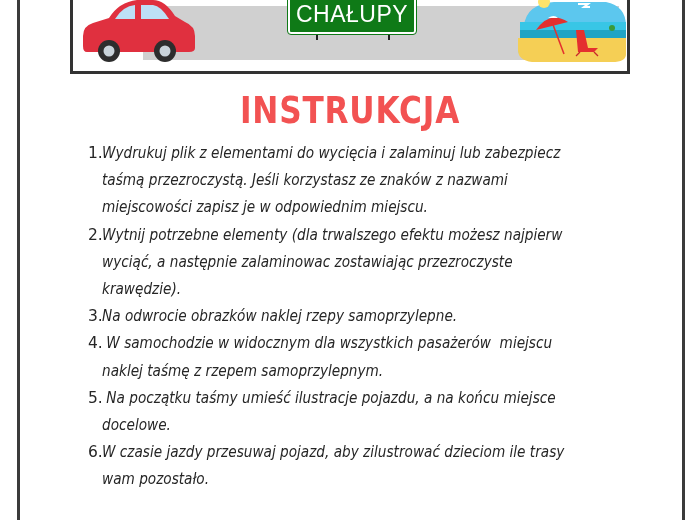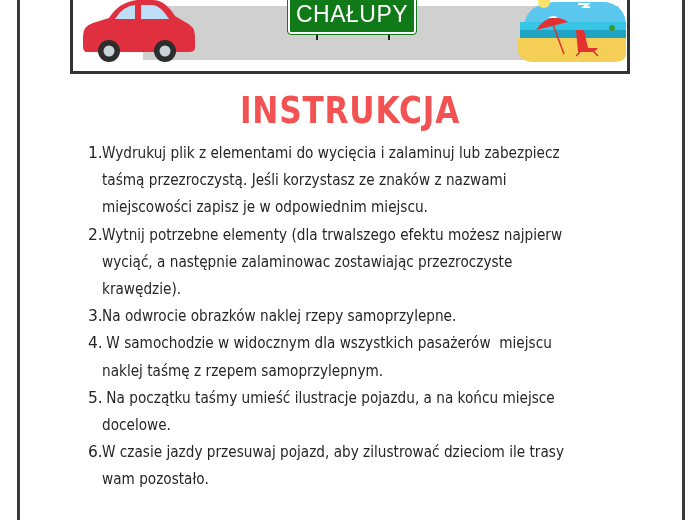--- a/index.html
+++ b/index.html
@@ -44,21 +44,21 @@
   }
 
   .instructions {
     position:absolute; left:88px; top:140px; width:520px;
     margin:0; padding:0; list-style:none;
     color:#262626; font-size:15.5px; line-height:27.2px;
     font-family: "DejaVu Sans", sans-serif;
   }
   .item { position:relative; padding-left:14px; }
   .num { position:absolute; left:0; top:0; }
-  .txt { display:block; padding-left:0; }
+  .txt { display:block; padding-left:0;font-style:italic; }
   .line { display:block; white-space:nowrap; transform:scaleX(0.88); transform-origin:left; }
 </style>
 </head>
 <body>
 
 <div class="page-border-left"></div>
 <div class="page-border-right"></div>
 
 <div class="banner">
   <div class="road"></div>

